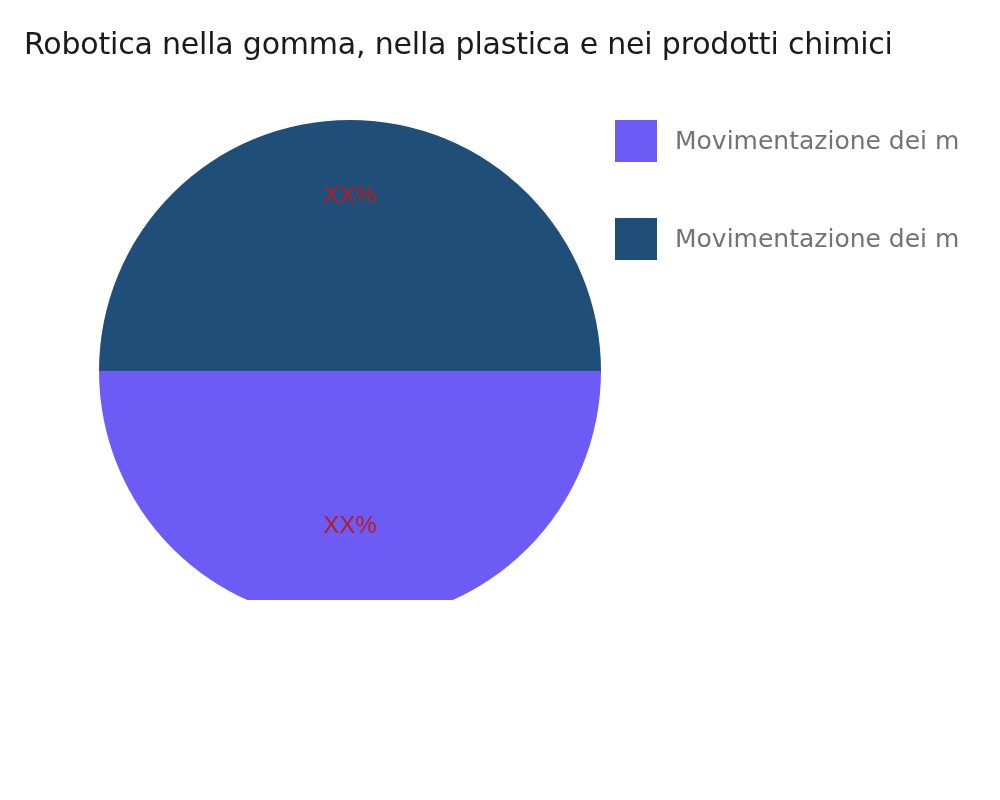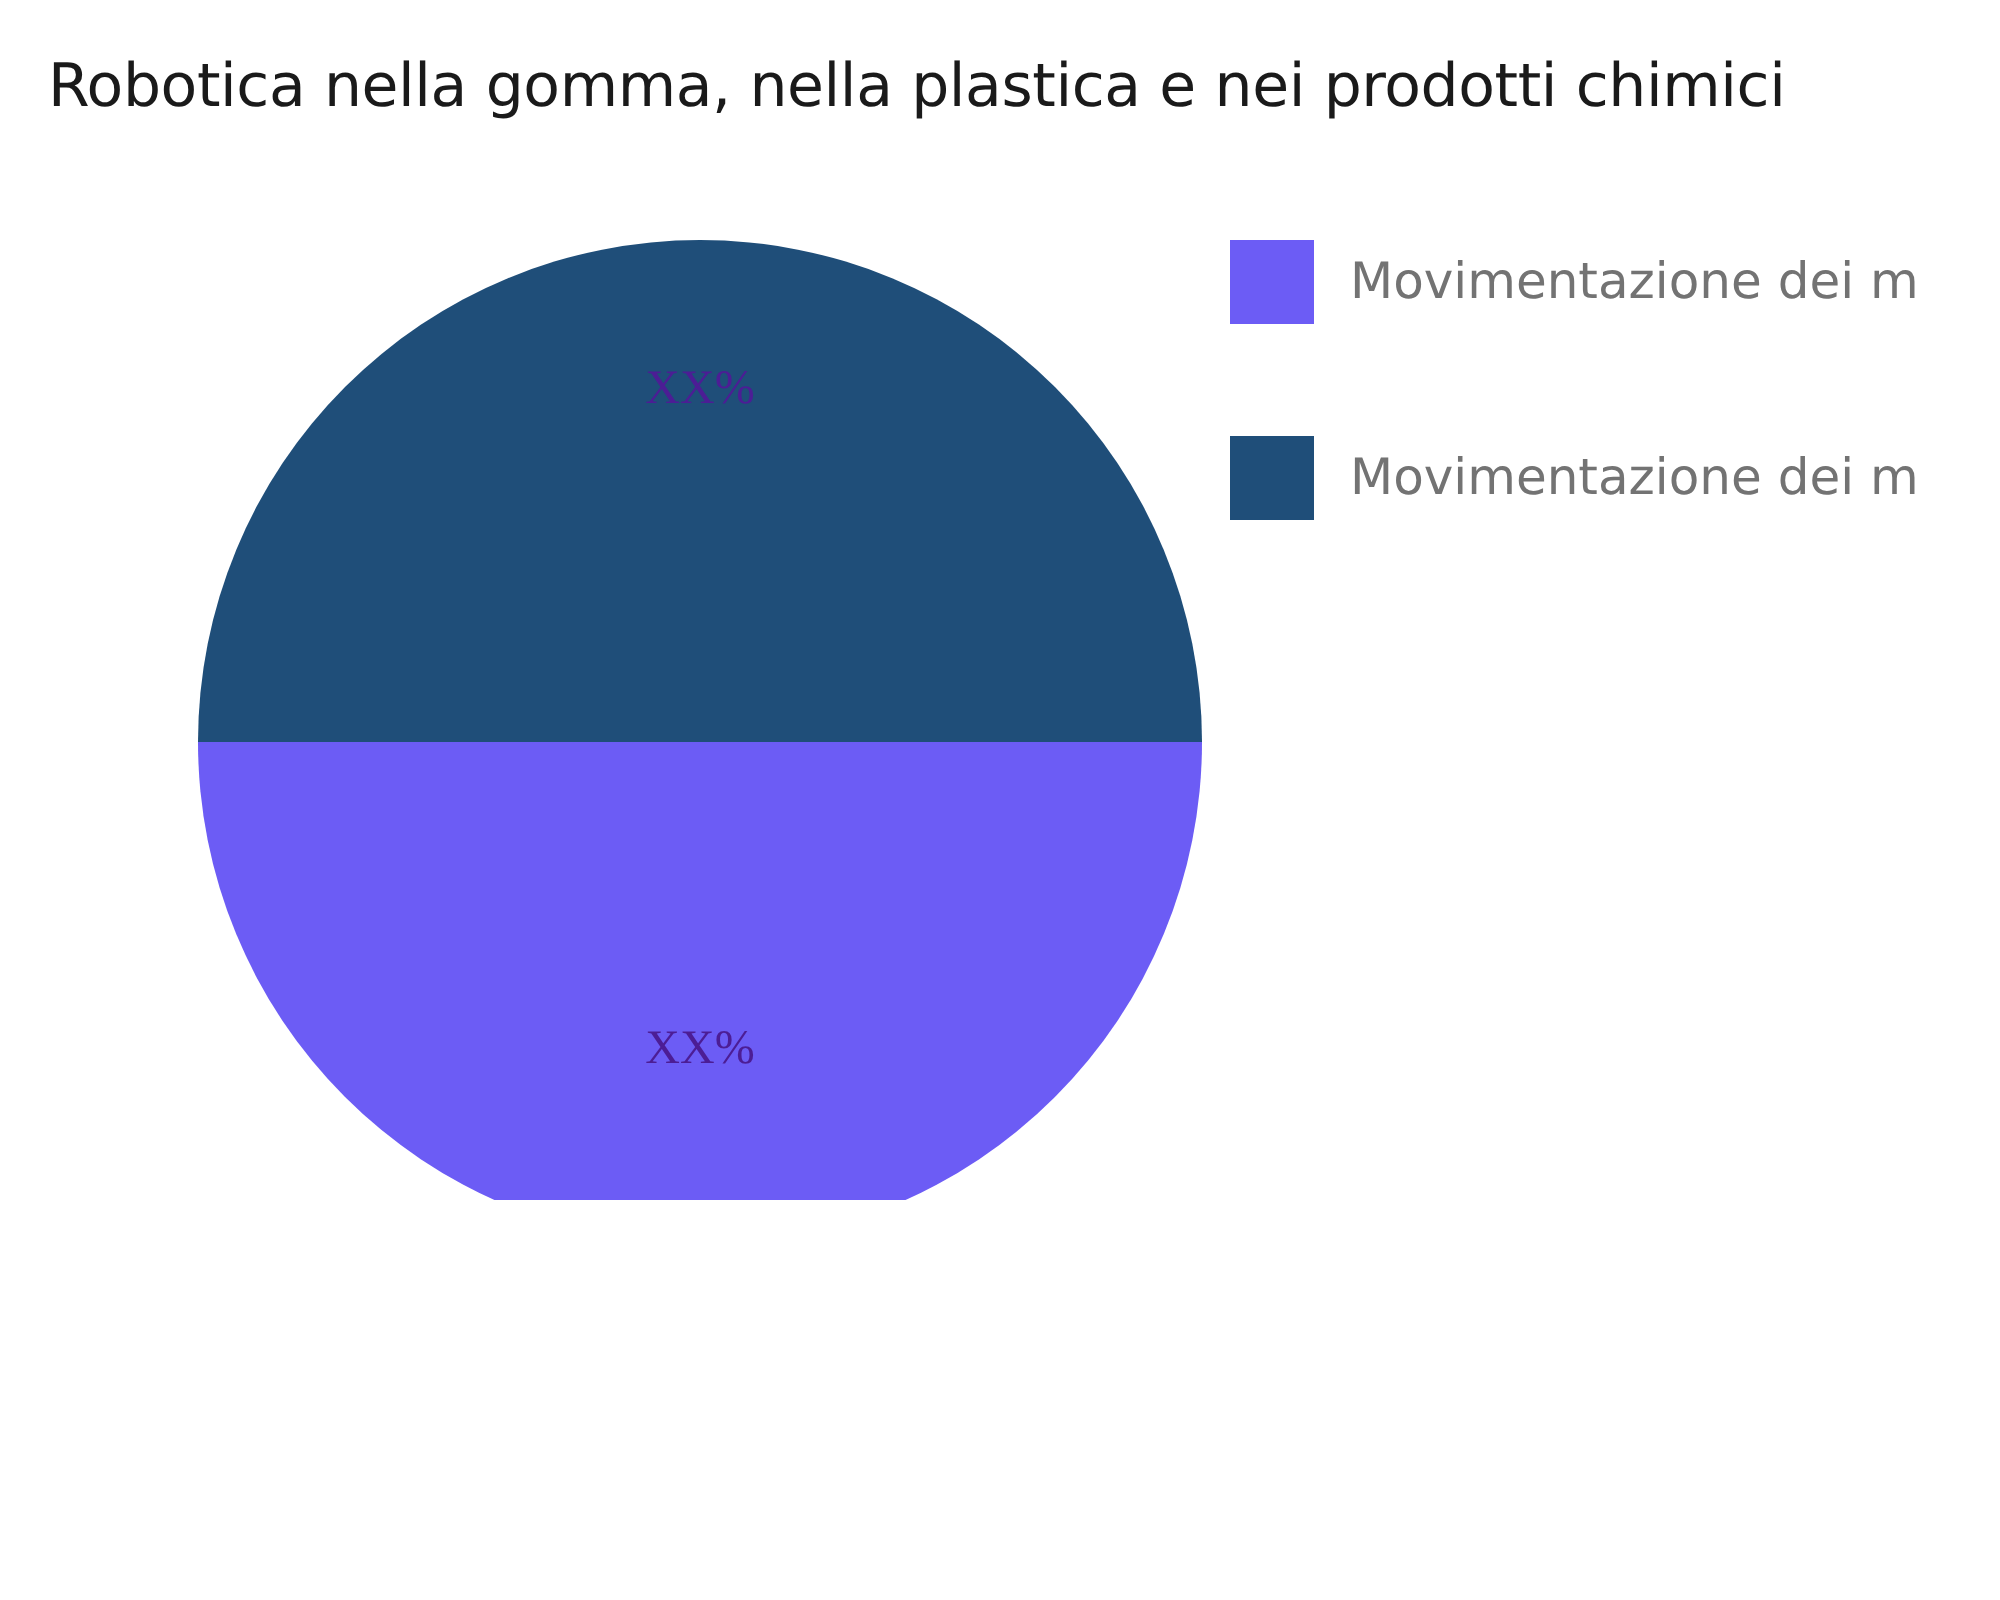--- a/index.html
+++ b/index.html
@@ -44,22 +44,22 @@
     height: 502px;
   }
   #pie-svg {
     display: block;
     width: 502px;
     height: 502px;
   }
   .slice-label {
     position: absolute;
     font-size: 24px;
-    color: #4c1d95;
-    font-family: Liberation Serif, serif;
+    color: #b91c1c;
+    font-family: Liberation Sans, sans-serif;
     white-space: nowrap;
     transform: translate(-50%, -50%);
   }
   #slice-label-0 {
     left: 251px;
     top: 405px;
   }
   #slice-label-1 {
     left: 251px;
     top: 75px;

